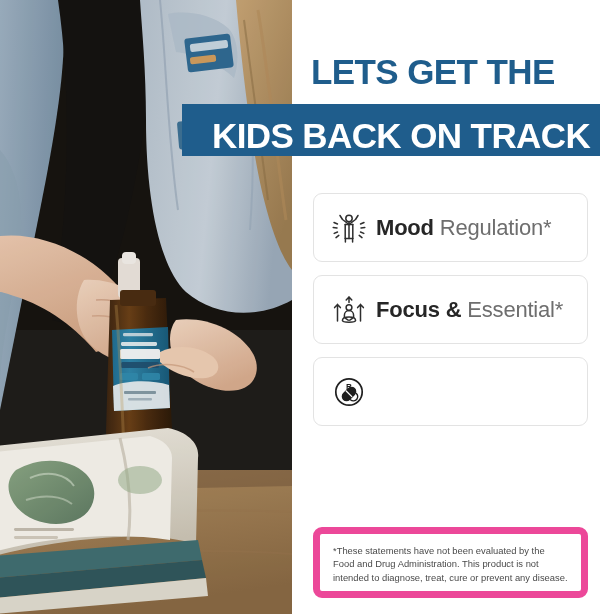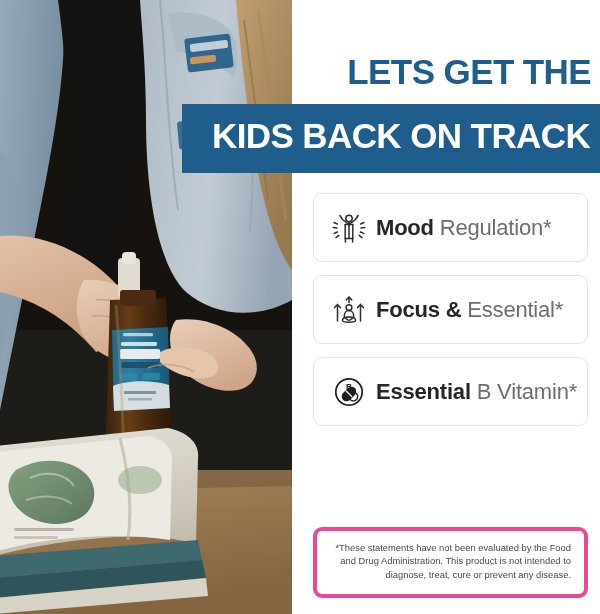--- a/index.html
+++ b/index.html
@@ -15,21 +15,20 @@
     background: #ffffff;
     position: relative;
   }
 
   .poster {
     position: absolute;
     inset: 0;
     width: 600px;
     height: 614px;
     background: #ffffff;
-    text-align: right;
   }
 
   
   .photo {
     position: absolute;
     left: 0; top: 0;
     width: 292px;
     height: 614px;
     overflow: hidden;
     background: #2a2622;
@@ -49,21 +48,21 @@
     letter-spacing: -0.6px;
     font-family: "Liberation Sans", sans-serif;
     white-space: nowrap;
   }
 
   .headline-band {
     position: absolute;
     left: 182px;
     top: 104px;
     width: 418px;
-    height: 69px;
+    height: 52px;
     background: #1f5d8c;
   }
   .headline-band-text {
     position: absolute;
     left: 30px;
     top: 12px;
     color: #ffffff;
     font-size: 35px;
     line-height: 40px;
     font-weight: 800;
@@ -115,21 +114,21 @@
     color: #6e6e6e;
   }
 
   
   .disclaimer {
     position: absolute;
     left: 313px;
     top: 527px;
     width: 275px;
     height: 71px;
-    border: 4px solid #ec4899;
+    border: 7px solid #ec4899;
     border-radius: 9px;
     background: #ffffff;
     padding: 10px 13px 8px 13px;
   }
   .disclaimer-text {
     font-size: 9.4px;
     line-height: 13.4px;
     color: #4a4a4a;
     font-family: "Liberation Sans", sans-serif;
   }
@@ -319,23 +318,20 @@
     <div class="feature-card">
       <span class="feature-icon">
         <svg width="40" height="40" viewBox="0 0 40 40" fill="none" stroke="#1f1f1f" stroke-width="1.7" stroke-linecap="round" stroke-linejoin="round">
           <circle cx="20" cy="20" r="13.2"></circle>
           <text x="20" y="17.6" font-family="Liberation Sans, sans-serif" font-size="8.4" font-weight="700" fill="#1f1f1f" stroke="none" text-anchor="middle">B</text>
           <path d="M14.6 21.6 C13 23.2 13 25.8 14.6 27.4 C16.2 29 18.8 29 20.4 27.4 L25.4 22.4 C27 20.8 27 18.2 25.4 16.6 C23.8 15 21.2 15 19.6 16.6 Z" fill="#1f1f1f" stroke="#1f1f1f" stroke-width="1.4"></path>
           <path d="M17.2 19 L22.8 24.6" stroke="#ffffff" stroke-width="1.3"></path>
           <path d="M21.4 27.8 C23.4 29.4 26.2 29.2 27.8 27.2 C29.2 25.4 29 22.8 27.2 21.4" fill="none" stroke="#1f1f1f" stroke-width="1.4"></path>
         </svg>
       </span>
-      <span class="feature-text">
-        <span class="strong">Essential</span><span>&nbsp;</span><span class="light">B Vitamin*</span>
-      </span>
     </div>
 
   </div>
 
   <div class="disclaimer">
     <div class="disclaimer-text">*These statements have not been evaluated by the Food and Drug Administration. This product is not intended to diagnose, treat, cure or prevent any disease.</div>
   </div>
 
 </div>
 

